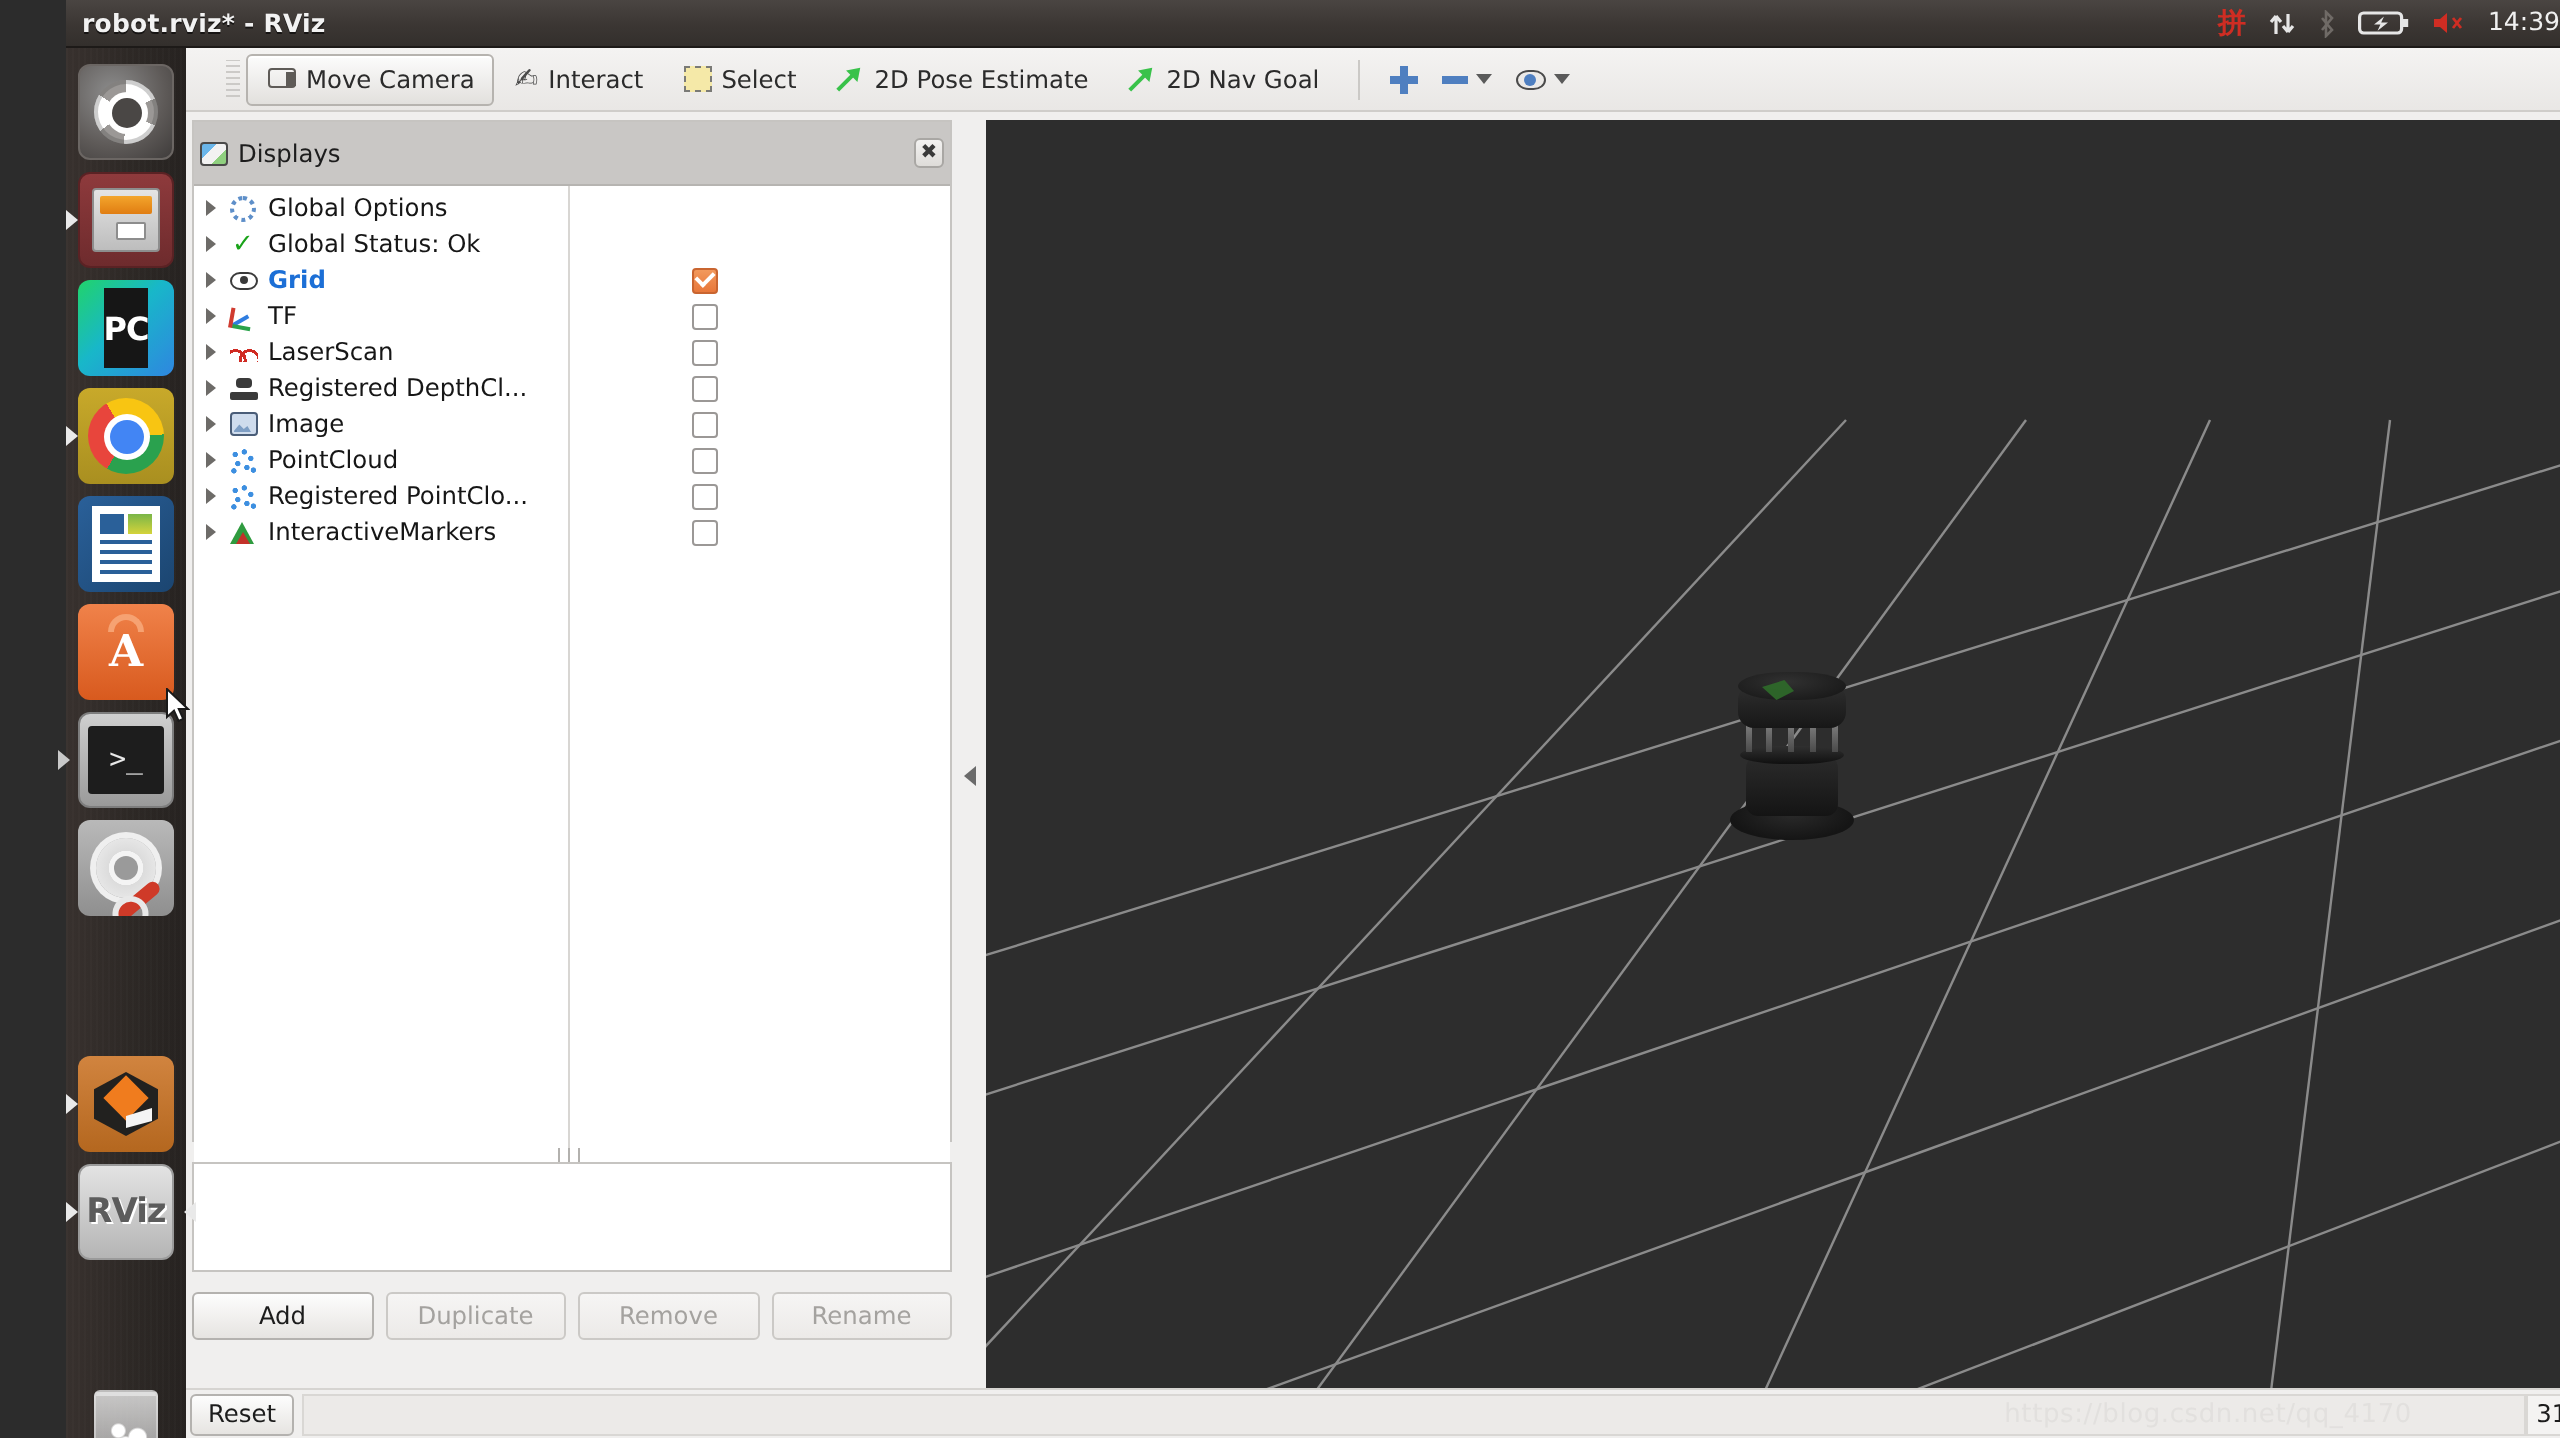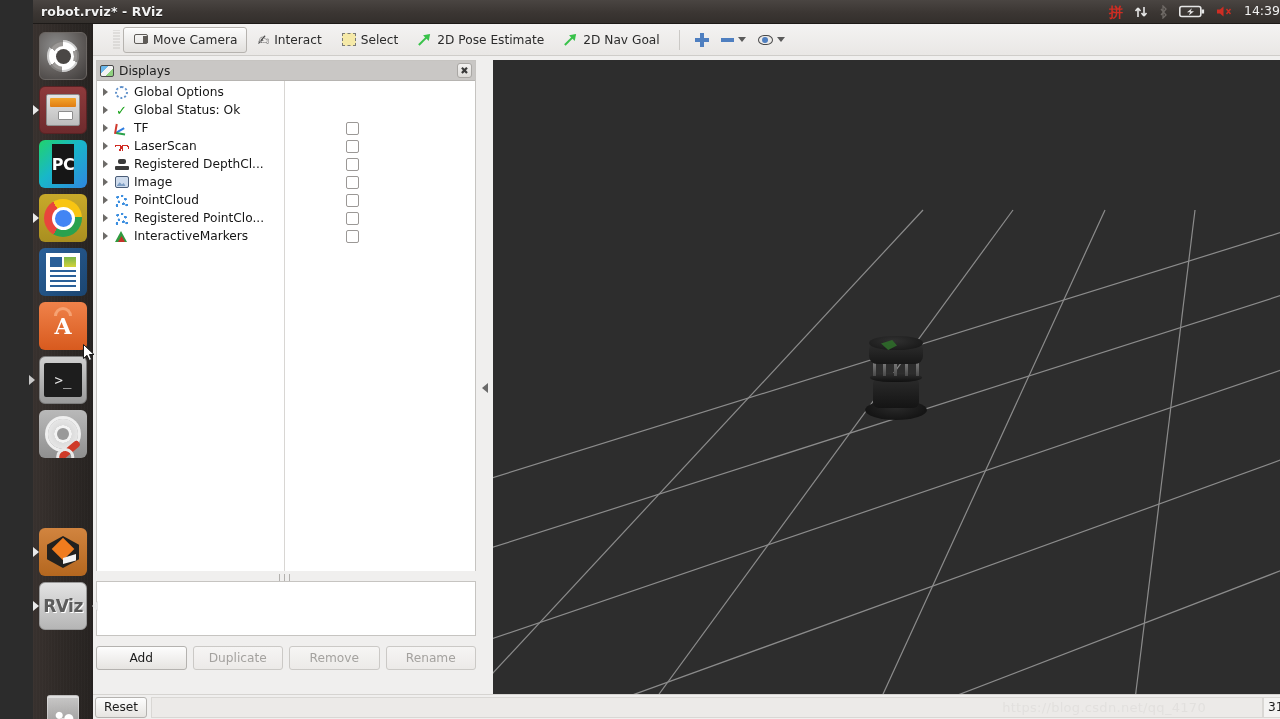--- a/index.html
+++ b/index.html
@@ -170,21 +170,21 @@
   .caret { width:0;height:0;border-left:4px solid transparent;border-right:4px solid transparent;
     border-top:5px solid #5a5a5a; margin-left:4px; }
   .tb-dd { display:flex; align-items:center; padding:0 6px; height:24px; }
 
   
   .displays-panel {
     position: absolute; left: 3px; top: 36px; width: 380px; height: 511px;
     background: #fff; border: 1px solid #c6c4c1;
   }
   .dp-header {
-    height: 20px; background: #c9c7c5; display: flex; align-items: center;
+    height: 32px; background: #c9c7c5; display: flex; align-items: center;
     padding: 0 3px; border-bottom: 1px solid #b6b4b1;
   }
   .dp-h-icon { width:14px;height:12px;border:1.5px solid #4a4a4a;border-radius:2px;margin-right:5px;
     background: linear-gradient(135deg,#6ab6ea 0 33%, #f2f2f2 33% 66%, #8fd07f 66% 100%); }
   .dp-h-title { font-size: 12.2px; color: #1d1d1d; }
   .dp-close { margin-left:auto; width:15px;height:15px; border-radius:3px;
     background: linear-gradient(to bottom,#f3f2f1,#dedcd9); border:1px solid #a9a7a4;
     display:flex;align-items:center;justify-content:center; font-size:10px; color:#3a3a3a; line-height:1; }
   .dp-body { position: relative; height: 490px; background: #fff; }
   .dp-col-split { position:absolute; left:187px; top:0; bottom:0; width:1px; background:#d8d6d3; }
@@ -498,20 +498,28 @@
           </div>
 
           <div class="tree-row">
             <span class="tw-arrow"></span>
             <span class="tw-icon">
                 <span class="ic-check-g">✓</span>
               </span>
             <span class="tw-label">Global Status: Ok</span>
           </div>
 
+          <div class="tree-row">
+            <span class="tw-arrow"></span>
+            <span class="tw-icon">
+                <span class="ic-grid2"></span>
+              </span>
+            <span class="tw-label hl">Grid</span>
+            <span class="tw-check on"></span>
+          </div>
 
 
           <div class="tree-row">
             <span class="tw-arrow"></span>
             <span class="tw-icon">
                 <span class="ic-tf">
                   <span></span>
                 </span>
               </span>
             <span class="tw-label">TF</span>

